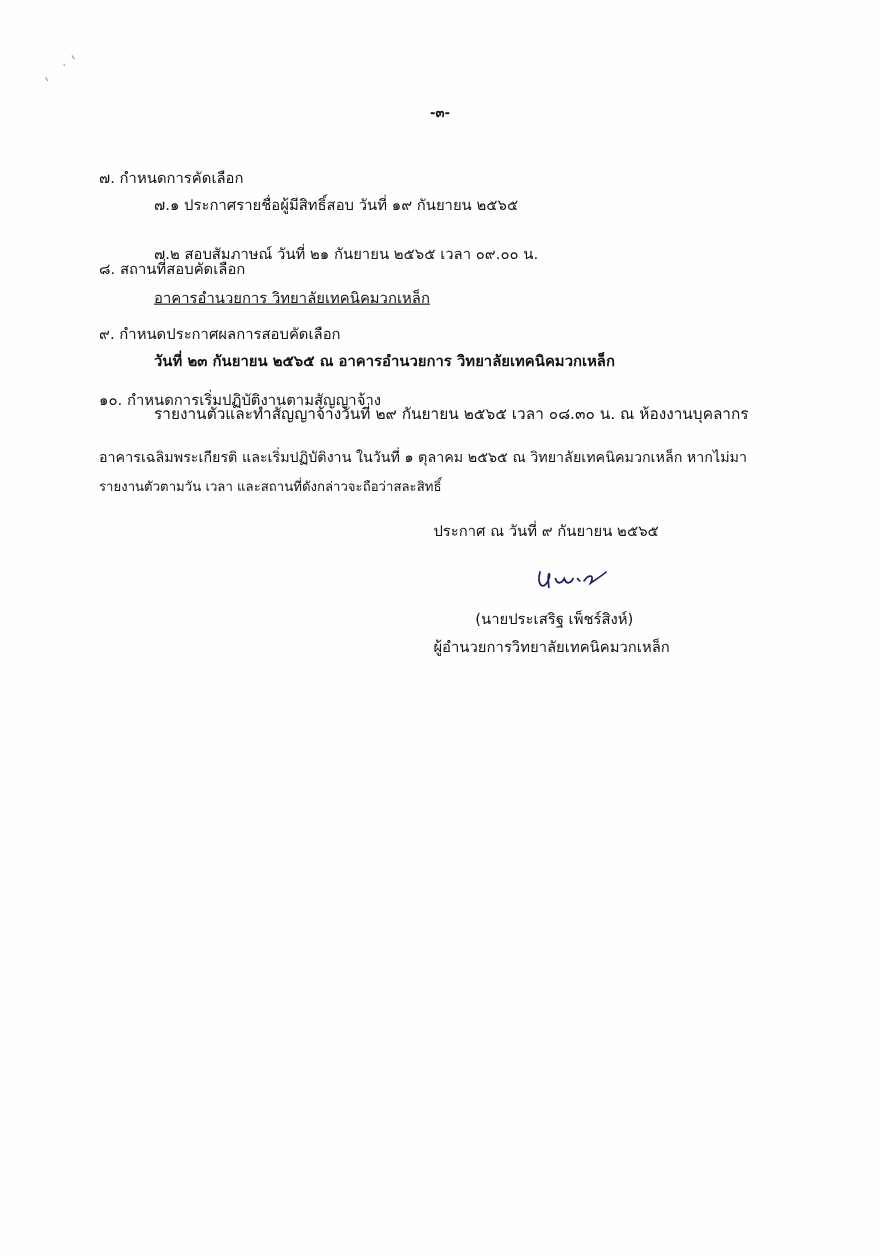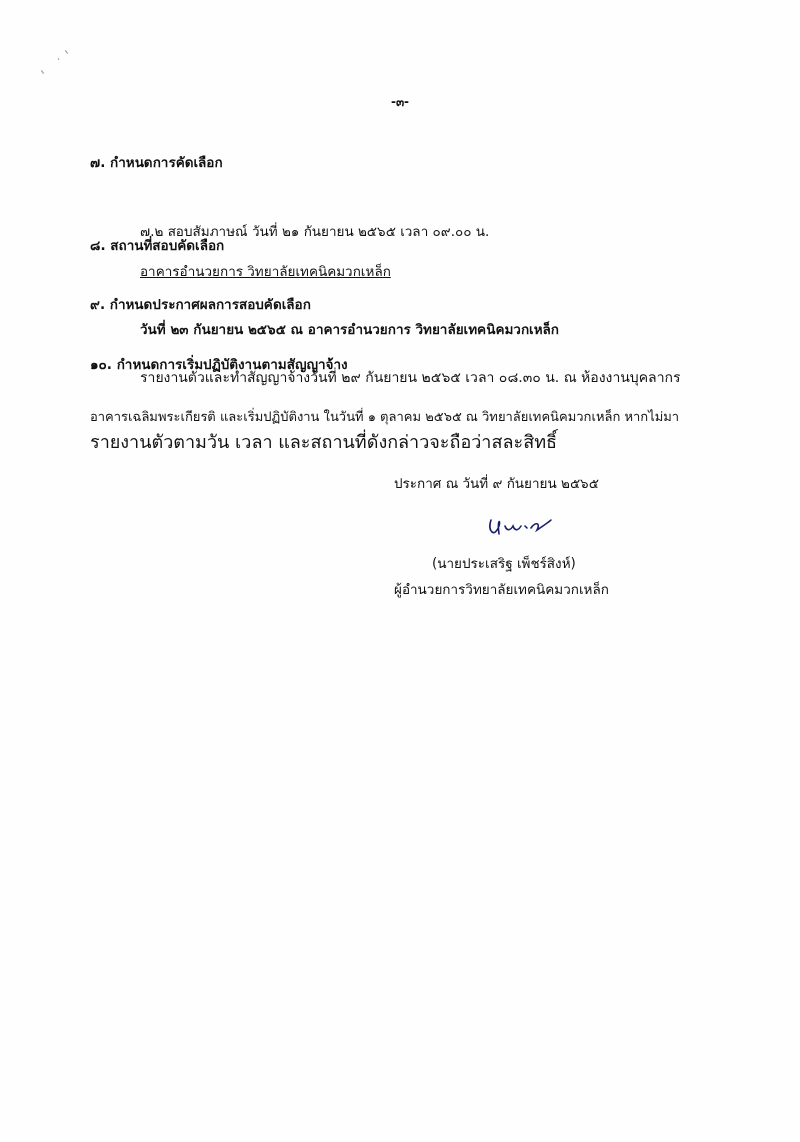--- a/index.html
+++ b/index.html
@@ -1,47 +1,48 @@
 <!DOCTYPE html>
 <html><head>
 <meta charset="utf-8">
 <style>
   html, body { margin:0; padding:0; background:#ffffff; }
   body { width:800px; height:1142px; position:relative; overflow:hidden;
          font-family:"DejaVu Sans", "Liberation Sans", sans-serif; color:#111; }
   .page { position:absolute; left:0; top:0; width:800px; height:1142px; background:#fefefe; }
   .speck { position:absolute; background:#999; width:1px; height:4px; transform:rotate(-35deg); }
   .ln { position:absolute; white-space:nowrap; font-size:13.5px; line-height:18px; }
-  .b { font-weight:bold; }
+  .b { font-weight:normal; }
   .pagenum { left:0; width:800px; text-align:center; top:93px; font-size:12px; font-weight:bold; }
   .sig { position:absolute; left:485px; top:512px; width:70px; height:30px; }
 </style>
 </head>
 <body>
 
 <div class="page">
   <div class="speck" style="left:66px;top:50px;"></div>
   <div class="speck" style="left:58px;top:58px;height:2px;"></div>
   <div class="speck" style="left:42px;top:70px;"></div>
 
   <div class="ln pagenum">-๓-</div>
 
   <div class="ln b" style="left:90px;top:153px;">๗. กำหนดการคัดเลือก</div>
+  <div class="ln" style="left:140px;top:178px;">๗.๑  ประกาศรายชื่อผู้มีสิทธิ์สอบ วันที่ ๑๙ กันยายน ๒๕๖๕</div>
   <div class="ln" style="left:140px;top:203px;margin-top:19px;">๗.๒  สอบสัมภาษณ์ วันที่ ๒๑ กันยายน ๒๕๖๕ เวลา ๐๙.๐๐ น.</div>
 
   <div class="ln b" style="left:90px;top:236px;">๘.  สถานที่สอบคัดเลือก</div>
   <div class="ln" style="left:140px;top:262px;text-decoration:underline;">อาคารอำนวยการ  วิทยาลัยเทคนิคมวกเหล็ก</div>
 
   <div class="ln b" style="left:90px;top:295px;">๙. กำหนดประกาศผลการสอบคัดเลือก</div>
   <div class="ln" style="left:140px;top:320px;font-weight:bold;">วันที่ ๒๓ กันยายน ๒๕๖๕ ณ อาคารอำนวยการ วิทยาลัยเทคนิคมวกเหล็ก</div>
 
   <div class="ln b" style="left:90px;top:355px;">๑๐. กำหนดการเริ่มปฏิบัติงานตามสัญญาจ้าง</div>
   <div class="ln" style="left:140px;top:368px;font-size:14px;">รายงานตัวและทำสัญญาจ้างวันที่ ๒๙ กันยายน ๒๕๖๕ เวลา ๐๘.๓๐ น. ณ ห้องงานบุคลากร</div>
   <div class="ln" style="left:90px;top:408px;font-size:13px;">อาคารเฉลิมพระเกียรติ และเริ่มปฏิบัติงาน ในวันที่ ๑ ตุลาคม ๒๕๖๕ ณ วิทยาลัยเทคนิคมวกเหล็ก หากไม่มา</div>
-  <div class="ln" style="left:90px;top:433px;font-size:18px;">รายงานตัวตามวัน เวลา และสถานที่ดังกล่าวจะถือว่าสละสิทธิ์</div>
+  <div class="ln" style="left:90px;top:433px;font-size:12px;">รายงานตัวตามวัน เวลา และสถานที่ดังกล่าวจะถือว่าสละสิทธิ์</div>
 
   <div class="ln" style="left:394px;top:474px;">ประกาศ ณ วันที่  ๙  กันยายน  ๒๕๖๕</div>
 
   <svg class="sig" viewBox="0 0 70 30">
     <path d="M6 8 C2 20, 10 26, 14 14 C16 8, 12 6, 14 22 M20 14 C22 20, 26 18, 28 14 C30 20, 34 18, 36 14 M40 14 L42 16 M46 16 C50 10, 56 10, 52 18 C58 14, 64 10, 66 8" fill="none" stroke="#1a1f6b" stroke-width="1.6" stroke-linecap="round"></path>
   </svg>
 
   <div class="ln" style="left:432px;top:554px;">(นายประเสริฐ  เพ็ชร์สิงห์)</div>
   <div class="ln" style="left:394px;top:580px;text-align:center;">ผู้อำนวยการวิทยาลัยเทคนิคมวกเหล็ก</div>
 </div>

